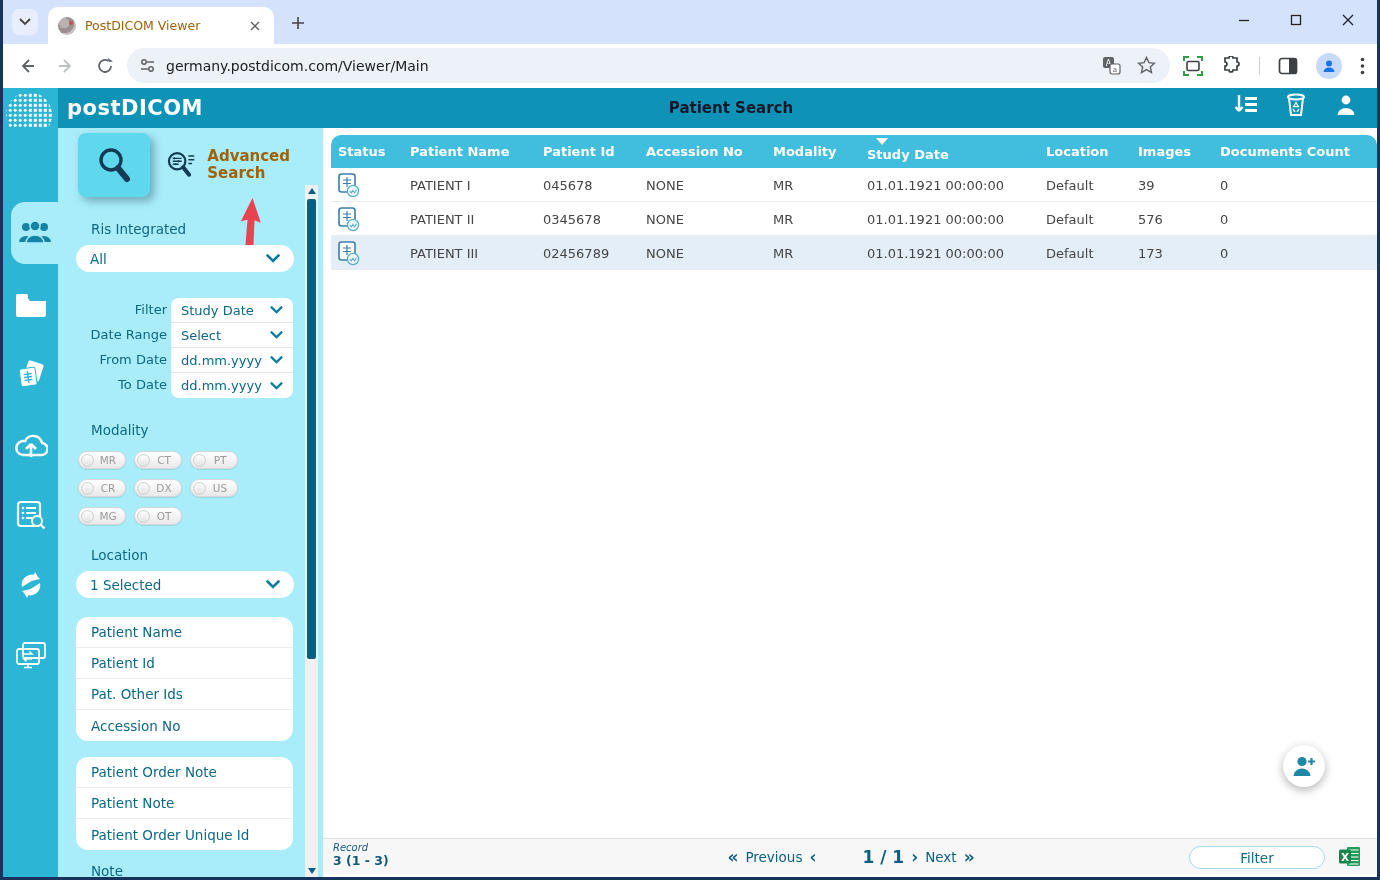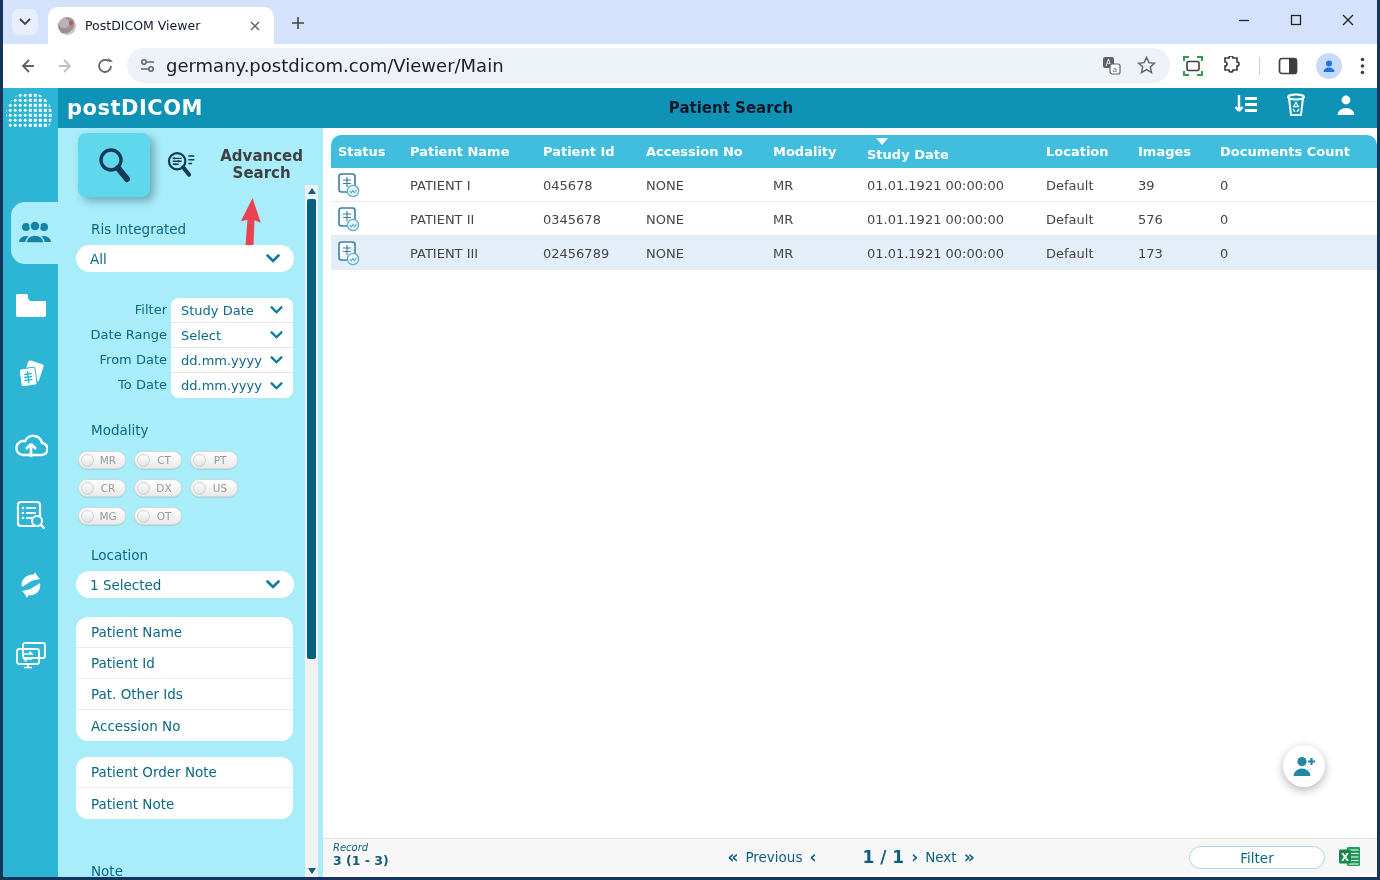--- a/index.html
+++ b/index.html
@@ -5,51 +5,51 @@
   * { margin:0; padding:0; box-sizing:border-box; }
   html,body { width:1380px; height:880px; font-family:"DejaVu Sans","Liberation Sans",sans-serif; }
   body { position:relative; background:#d4e2fb; overflow:hidden; border-left:3px solid #16345c; border-right:3px solid #16345c; border-bottom:3px solid #16345c; }
 
   
   .tabstrip { position:absolute; left:0; top:0; width:1374px; height:44px; background:#d4e2fb; }
   .tab-search-btn { position:absolute; left:9px; top:9px; width:26px; height:26px; border-radius:7px; background:#e9eefc; display:flex; align-items:center; justify-content:center; }
   .tab { position:absolute; left:45px; top:7px; width:226px; height:37px; background:#ffffff; border-radius:10px 10px 0 0; display:flex; align-items:center; padding:0 10px; }
   .favicon { width:18px; height:18px; border-radius:50%; background:radial-gradient(circle at 35% 35%, #b9b2b2 0 30%, #9b8f90 31% 60%, #c7bfbf 61%); position:relative; }
   .favicon::after{ content:""; position:absolute; right:3px; top:4px; width:4px; height:4px; border-radius:50%; background:#c2524f;}
-  .tab-title { margin-left:9px; font-size:12.5px; color:#0f172a; flex:1; white-space:nowrap; overflow:hidden; }
+  .tab-title { margin-left:9px; font-size:12.5px; color:#a16207; flex:1; white-space:nowrap; overflow:hidden; }
   .tab-close { width:18px; height:18px; display:flex; align-items:center; justify-content:center; border-radius:50%; }
   .newtab-btn { position:absolute; left:283px; top:11px; width:24px; height:24px; display:flex; align-items:center; justify-content:center; border-radius:50%; }
   .win-controls { position:absolute; right:8px; top:0; height:40px; display:flex; align-items:center; gap:30px; padding-right:10px;}
   .win-btn { width:22px; height:22px; display:flex; align-items:center; justify-content:center; }
 
   .toolbar { position:absolute; left:0; top:44px; width:1374px; height:44px; background:#ffffff; display:flex; align-items:center; }
   .nav-ic { width:30px; height:30px; display:flex; align-items:center; justify-content:center; margin-left:9px; border-radius:50%; }
   .omnibox { position:absolute; left:124px; top:48px; width:1043px; height:35px; background:#edf1f8; border-radius:18px; display:flex; align-items:center; padding:0 12px; }
-  .omni-url { font-size:18px; color:#202124; margin-left:10px; flex:1; }
+  .omni-url { font-size:14px; color:#202124; margin-left:10px; flex:1; }
   .omni-right { display:flex; align-items:center; gap:16px; margin-right:2px;}
   .tb-right { position:absolute; right:12px; top:48px; height:36px; display:flex; align-items:center; gap:18px; }
   .vsep { width:1px; height:18px; background:#c6cdd6; }
   .avatar-circ { width:26px; height:26px; border-radius:50%; background:#c7dafc; display:flex; align-items:center; justify-content:center; }
 
   
   .appbar { position:absolute; left:0; top:88px; width:1374px; height:40px; background:#0e93b6; }
   .logo-block { position:absolute; left:0; top:88px; width:55px; height:57px; background:#2cb5d4; overflow:hidden; }
   .brand { position:absolute; left:64px; top:96px; font-size:21px; font-weight:700; color:#ffffff; letter-spacing:.5px; }
   .page-title { position:absolute; left:728px; top:99px; transform:translateX(-50%); font-size:15px; font-weight:700; color:#0f172a; }
   .appbar-icons { position:absolute; right:18px; top:92px; display:flex; gap:24px; align-items:center; }
   .appbar-icons > div { width:26px; height:26px; display:flex; align-items:center; justify-content:center;}
 
   .side-rail { position:absolute; left:0; top:128px; width:55px; height:749px; background:#2cb5d4; }
   .rail-item { position:absolute; left:0; width:55px; height:58px; display:flex; align-items:center; justify-content:center; }
   .rail-item.selected { left:8px; width:47px; height:62px; background:#a9edfa; border-radius:14px 0 0 14px; }
 
   .panel { position:absolute; left:55px; top:128px; width:265px; height:749px; background:#a9edfa; }
   .search-tab { position:absolute; left:20px; top:5px; width:72px; height:64px; background:#5fd8ee; border-radius:8px; box-shadow:4px 4px 8px rgba(0,40,60,.35); display:flex; align-items:center; justify-content:center; }
   .adv-search { position:absolute; left:108px; top:5px; width:150px; height:64px; display:flex; align-items:center; gap:10px; }
-  .adv-label { font-size:15px; font-weight:700; color:#404040; line-height:1.15;text-align:center; }
+  .adv-label { font-size:15px; font-weight:700; color:#a16207; line-height:1.15; }
   .red-arrow { position:absolute; left:178px; top:68px; }
 
   .plabel { position:absolute; font-size:13.5px; color:#0d6886; }
   .pill-select { position:absolute; left:18px; width:218px; height:27px; background:#ffffff; border-radius:14px; display:flex; align-items:center; padding:0 14px; }
   .pill-select span { font-size:13.5px; color:#0d6886; flex:1; }
 
   .filter-grid { position:absolute; left:0; top:170px; width:265px; }
   .filter-row { position:relative; height:25px; margin-bottom:0; }
   .filter-row .flabel { position:absolute; right:163px; top:4px; font-size:13px; color:#0d6886; white-space:nowrap; }
   .filter-row .fval { position:absolute; left:113px; width:122px; height:25px; background:#ffffff; border-bottom:1px solid #e4e7ea; display:flex; align-items:center; padding:0 10px; }
@@ -423,20 +423,21 @@
   <div class="field-group" style="top:489px;">
     <div class="field">Patient Name</div>
     <div class="field">Patient Id</div>
     <div class="field">Pat. Other Ids</div>
     <div class="field">Accession No</div>
   </div>
 
   <div class="field-group" style="top:629px;">
     <div class="field">Patient Order Note</div>
     <div class="field">Patient Note</div>
+    <div class="field">Patient Order Unique Id</div>
   </div>
 
   <div class="plabel" style="left:33px; top:735px;">Note</div>
 
   <div class="panel-scroll">
     <div class="scroll-arrow" style="top:2px;">
         <svg width="8" height="6" viewBox="0 0 8 6">
           <path d="M4 0 L8 6 H0 Z" fill="#04617f"></path>
         </svg>
       </div>

